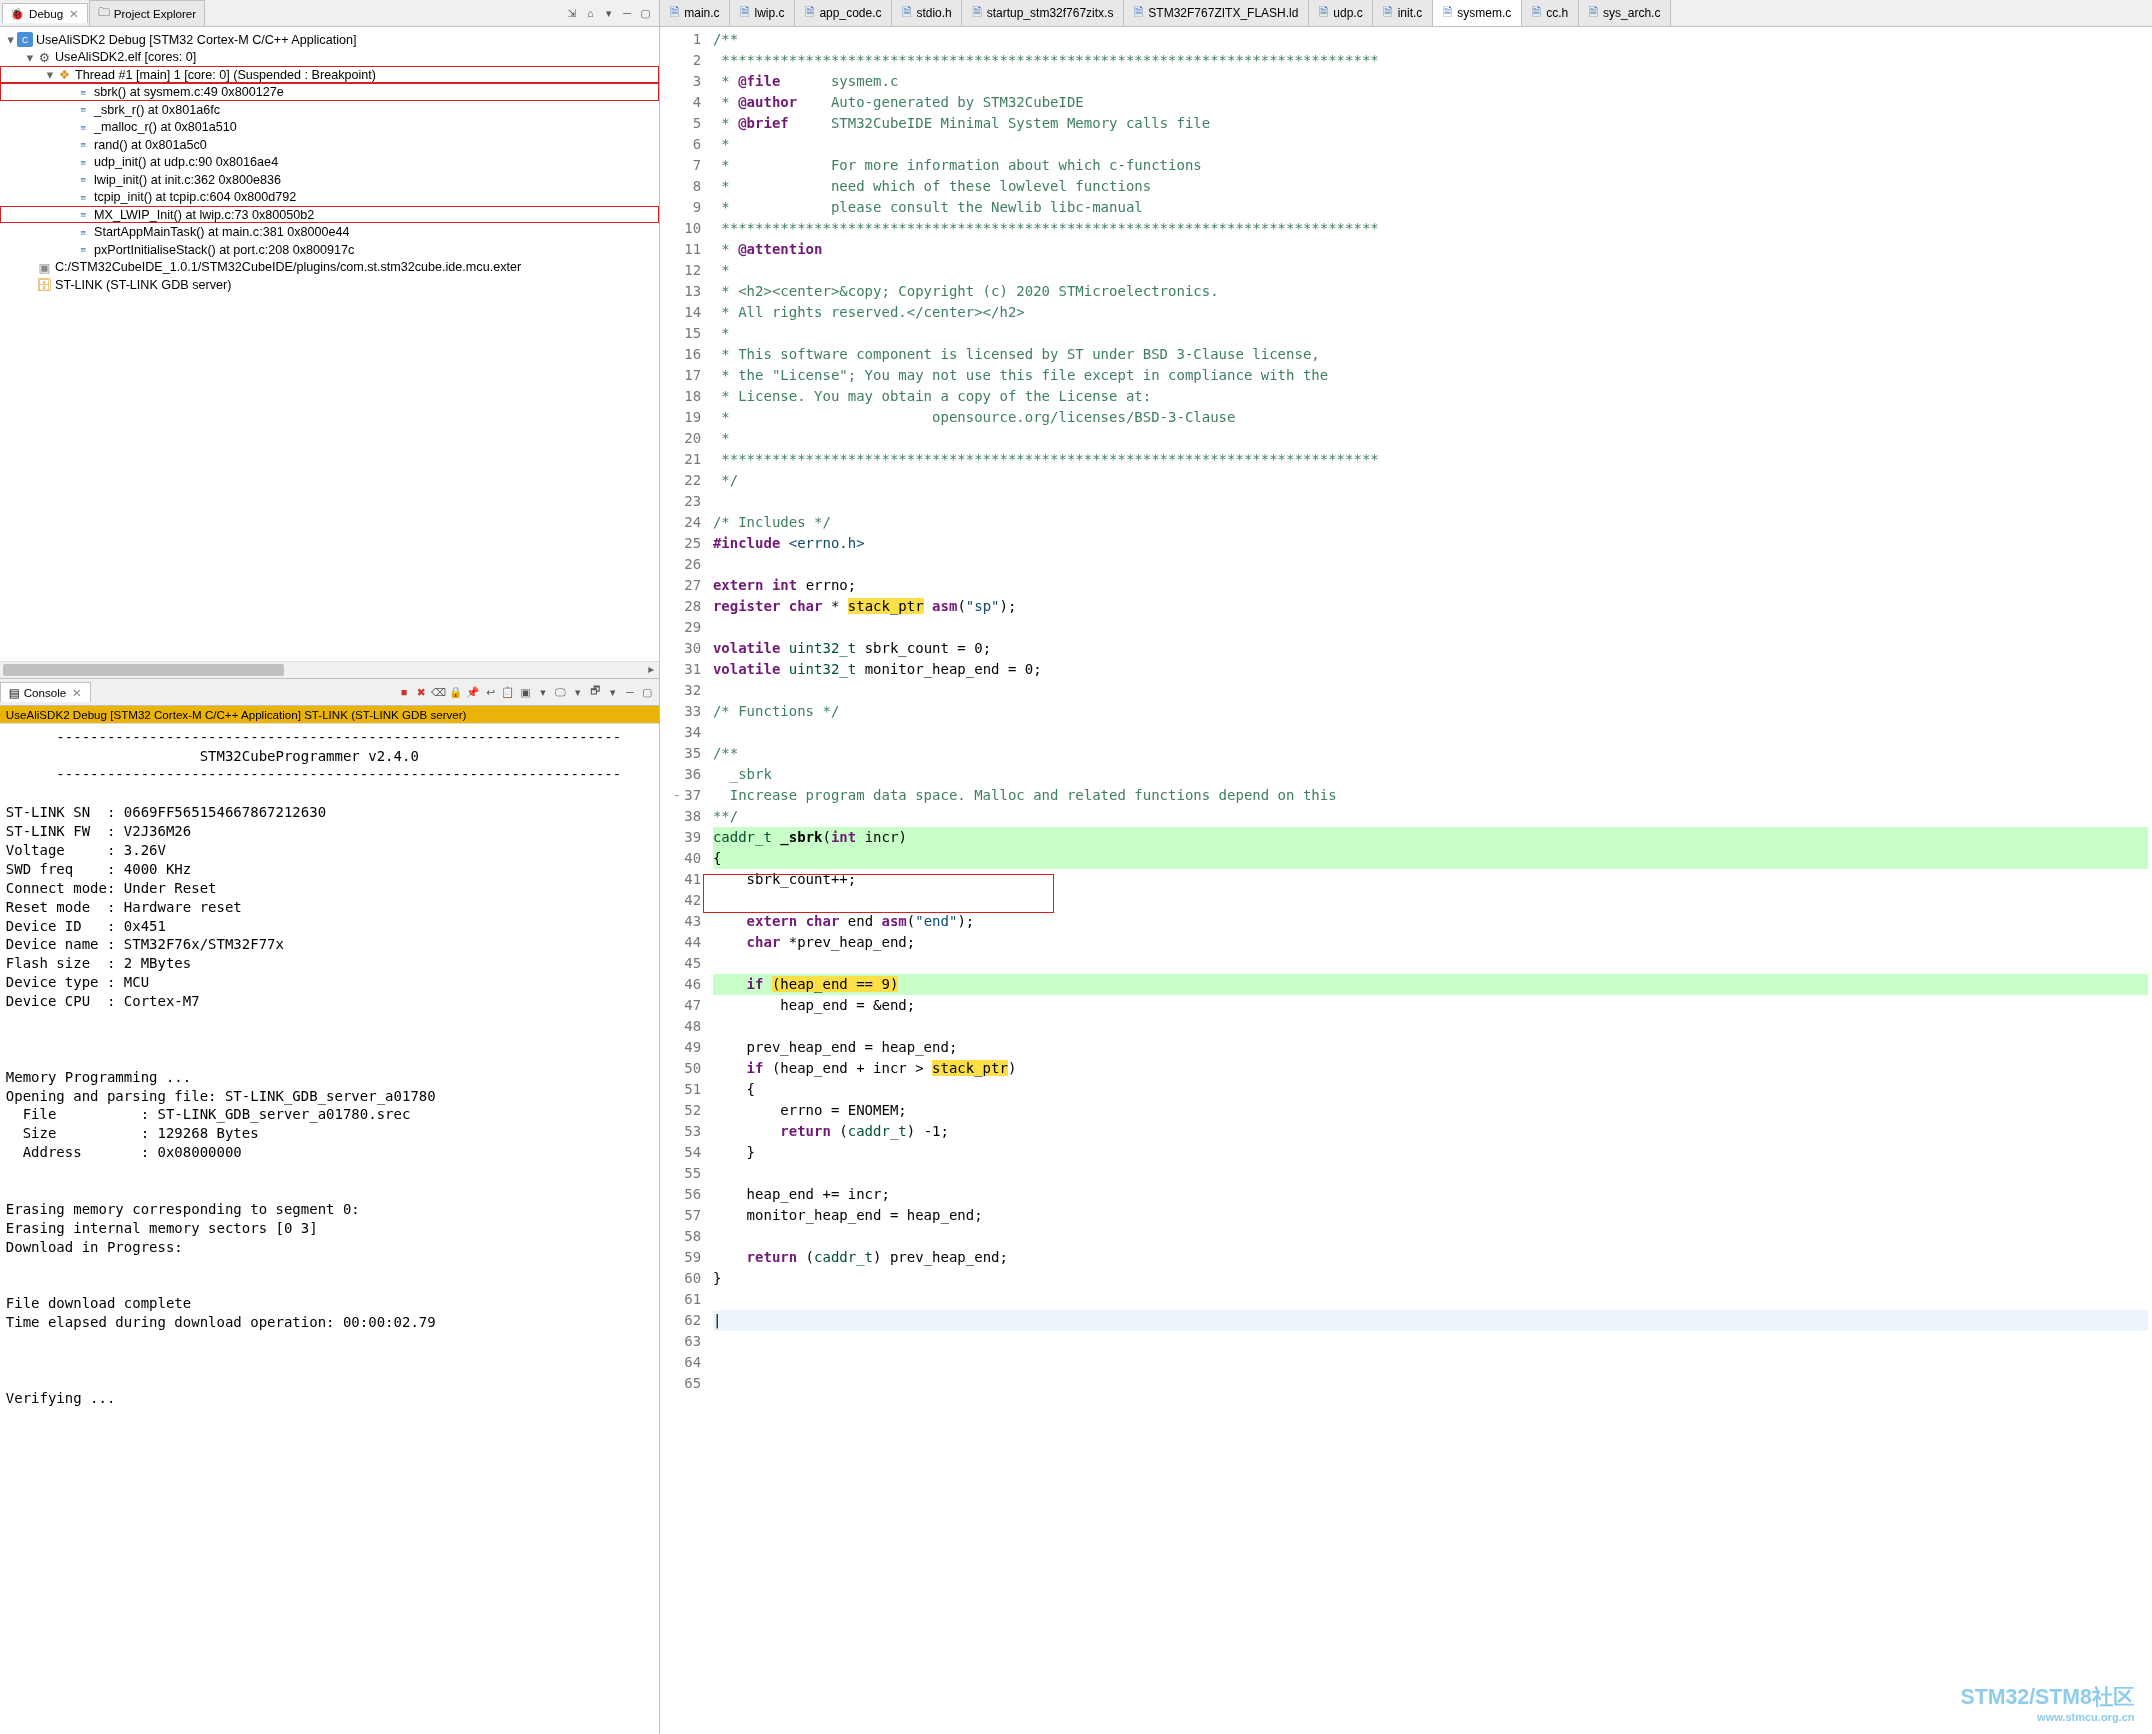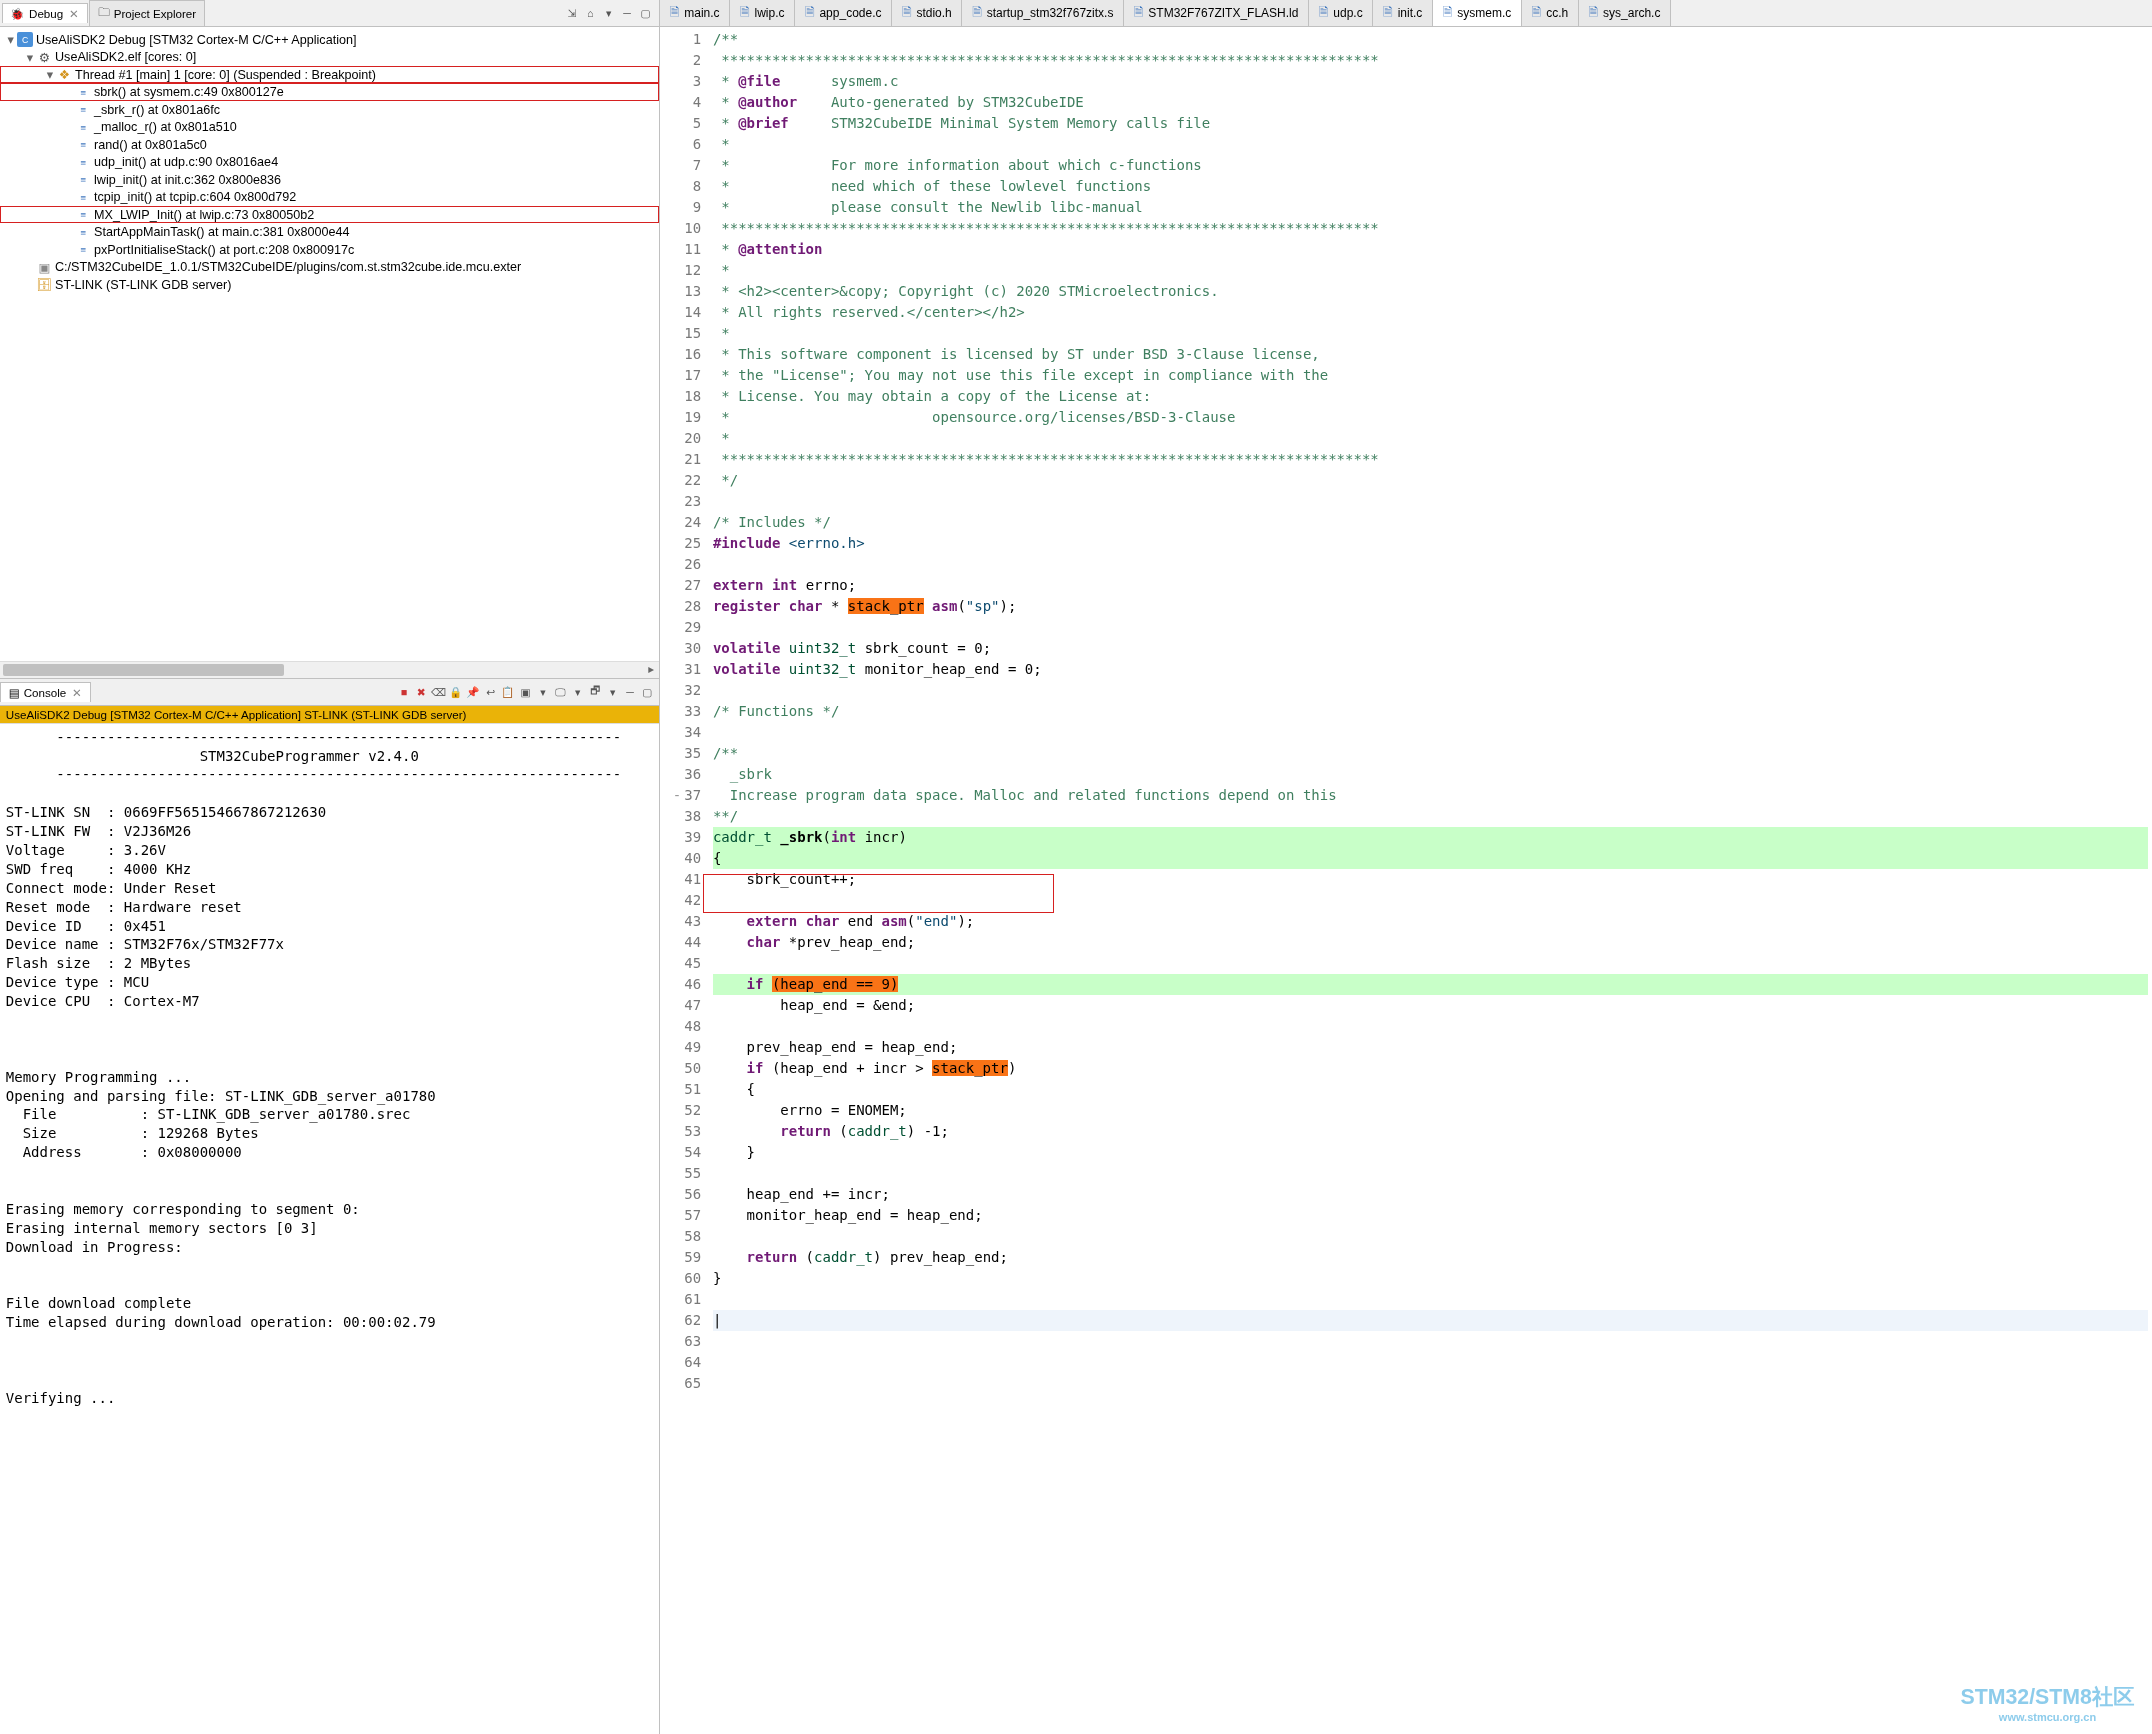--- a/index.html
+++ b/index.html
@@ -41,23 +41,23 @@
 .editor-body { flex: 1; display: flex; font-family: "Consolas", monospace; font-size: 14px; position: relative; }
 .gutter { width: 49px; text-align: right; color: #787878; padding: 1.9px 7.8px 1.9px 0; background: #fff; line-height: 1.5; user-select: none; }
 .gutter .ln { height: 21px; }
 .code { flex: 1; padding: 1.9px 3.9px; line-height: 1.5; position: relative; }
 .code .cl { height: 21px; white-space: pre; }
 .c-comment { color: #3f7f5f; }
 .c-keyword { color: #701a75; font-weight: bold; }
 .c-string { color: #0c4a6e; }
 .c-type { color: #005032; }
 .hl-green { background: #c8ffc8; display: inline-block; width: 100%; }
-.hl-grey { background: #f97316; }
+.hl-grey { background: #fde047; }
 .red-box { position: absolute; border: 1.9px solid #d62020; pointer-events: none; }
-.watermark { position: fixed; right: 17.5px; bottom: 9.7px; text-align: center; color: #79c3e8; font-size: 21.3px; font-weight: bold; line-height: 1.25; opacity: 0.85; }
+.watermark { position: fixed; right: 17.5px; bottom: 9.7px; text-align: right; color: #79c3e8; font-size: 21.3px; font-weight: bold; line-height: 1.25; opacity: 0.85; }
 .watermark .sub { font-size: 11px; }
 .gutter-mark { display:inline-block; width:11.6px; text-align:left; color:#999; }
 .current-line { background:#eef4fb; display:inline-block; width:100%; }
 </style>
 </head>
 <body>
 
 <div class="left-panel">
   <div class="debug-panel">
     <div class="panel-tabs">

